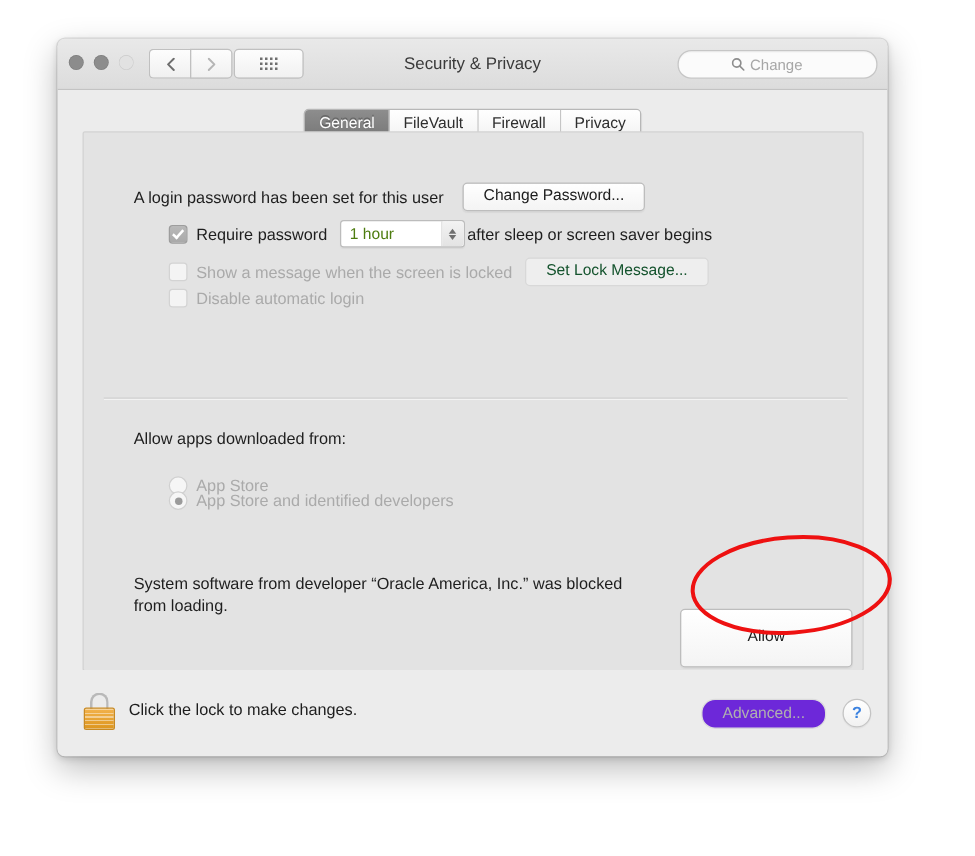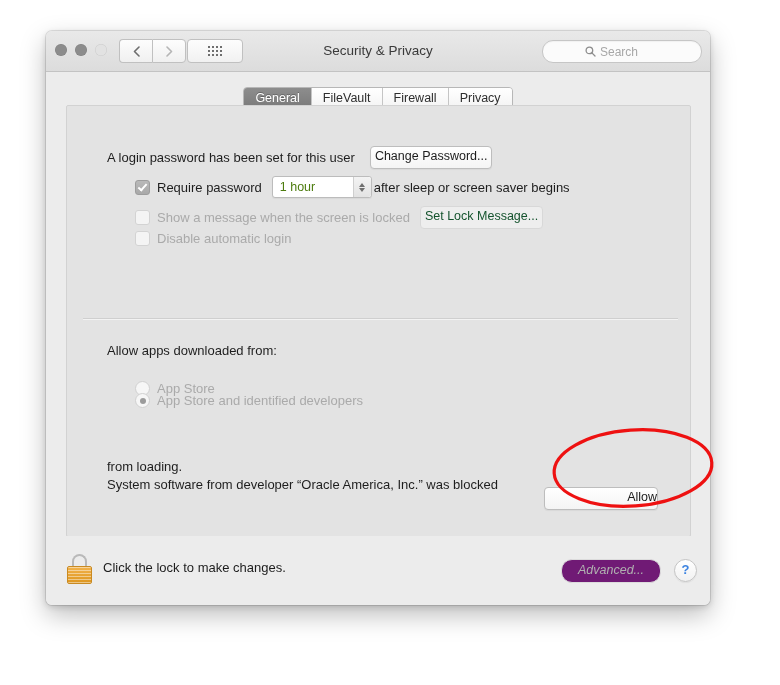--- a/index.html
+++ b/index.html
@@ -193,21 +193,21 @@
 
   
   .pbtn {
     background: linear-gradient(to bottom,#ffffff,#f4f4f4);
     border: 1px solid #bdbdbd;
     border-radius: 4px;
     font-size: 12.5px;
     color: #1c1c1c;
     height: 21px;
     line-height: 19px;
-    padding: 0 4px;
+    padding: 0 16px;
     box-shadow: 0 1px 1px rgba(0,0,0,0.05);
     text-align: center;
     white-space: nowrap;
   }
   .pbtn.disabled {
     background: #eeeeee;
     border-color: #d8d8d8;
     color: #14532d;
     box-shadow: none;
   }
@@ -349,28 +349,27 @@
     top: 24px;
     font-size: 13px;
     color: #1d1d1d;
   }
   .advanced {
     position: absolute;
     right: 49px;
     top: 23px;
     width: 98px;
     height: 22px;
-    background: #701a75;
+    background: #6d28d9;
     border: 1px solid #dcdcdc;
     border-radius: 11px;
     font-size: 12.5px;
     color: #b0b0b0;
     text-align: center;
     line-height: 20px;
-    font-style: italic;
   }
   .helpbtn {
     position: absolute;
     right: 13px;
     top: 23px;
     width: 21px;
     height: 21px;
     border-radius: 50%;
     background: linear-gradient(to bottom,#ffffff,#f1f1f1);
     border: 1px solid #c4c4c4;
@@ -438,21 +437,21 @@
 
       <div class="win-title">Security &amp; Privacy</div>
 
       <div class="search">
         <span class="mag">
           <svg width="11" height="11" viewBox="0 0 11 11">
             <circle cx="4.4" cy="4.4" r="3.3" fill="none" stroke="#8d8d8d" stroke-width="1.3"></circle>
             <line x1="6.9" y1="6.9" x2="10" y2="10" stroke="#8d8d8d" stroke-width="1.3" stroke-linecap="round"></line>
           </svg>
         </span>
-        <span class="ph">Search</span>
+        <span class="ph">Change</span>
       </div>
     </div>
 
     <div class="tabs">
       <div class="tabstrip">
         <div class="tab active">General</div>
         <div class="tab">FileVault</div>
         <div class="tab">Firewall</div>
         <div class="tab">Privacy</div>
       </div>
@@ -497,24 +496,24 @@
       <div class="row" style="left:68px; top:263px;margin-top:12px;">
         <span class="radio"></span>
         <span class="lbl dim">App Store</span>
       </div>
       <div class="row" style="left:68px; top:287px;">
         <span class="radio sel"></span>
         <span class="lbl dim">App Store and identified developers</span>
       </div>
 
       <div style="position:absolute; left:40px; top:352px; width:420px;">
+        <div class="lbl" style="line-height:18px;">System software from developer “Oracle America, Inc.” was blocked</div>
         <div class="lbl" style="line-height:18px;">from loading.</div>
-        <div class="lbl" style="line-height:18px;">System software from developer “Oracle America, Inc.” was blocked</div>
-      </div>
-      <div class="pbtn" style="position:absolute; left:477px; top:381px; width:112px; padding:0;text-align:right;">Allow</div>
+      </div>
+      <div class="pbtn" style="position:absolute; left:477px; top:381px; width:112px; padding:12px;">Allow</div>
     </div>
 
     <div class="bottombar">
       <div class="lock">
         <span class="shackle"></span>
         <span class="body"></span>
       </div>
       <div class="locktext">Click the lock to make changes.</div>
       <div class="advanced">Advanced...</div>
       <div class="helpbtn">?</div>

